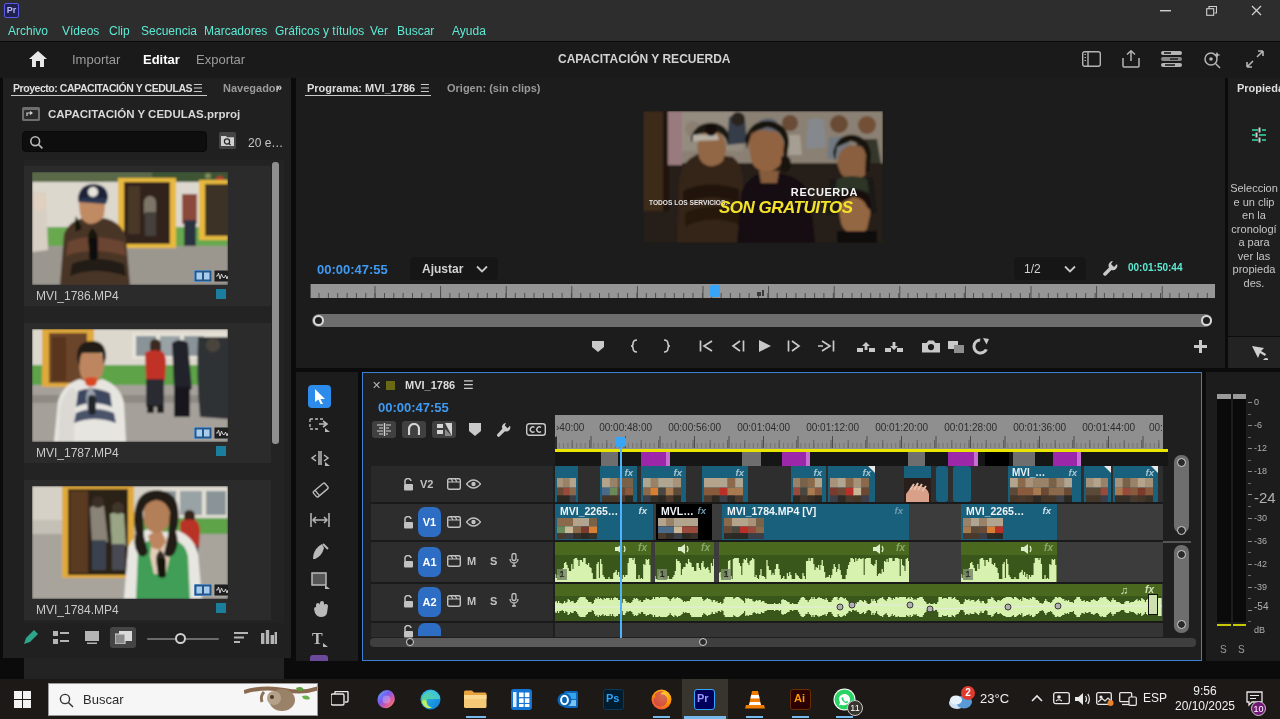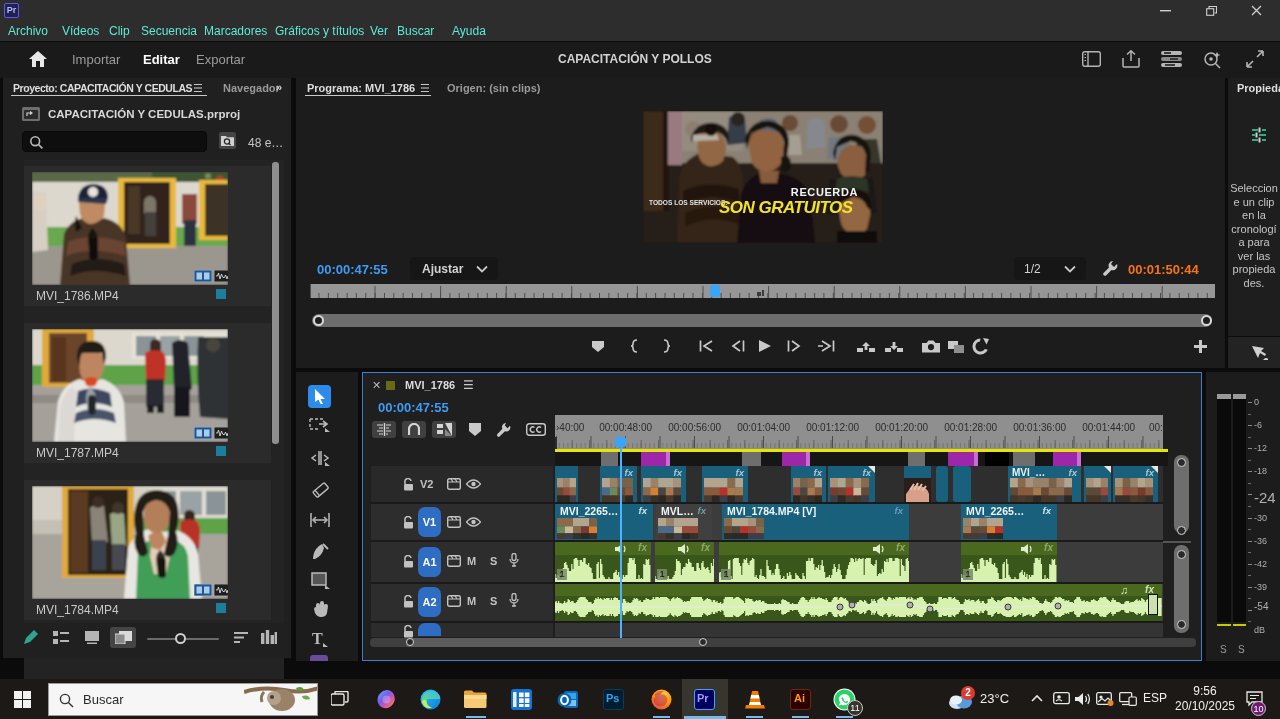--- a/index.html
+++ b/index.html
@@ -59,21 +59,21 @@
   <span style="left:452px">Ayuda</span>
 </div>
 
 <div class="a" id="wsbar">
   <svg class="a" style="left:28px;top:7px" width="20" height="20" viewBox="0 0 20 20">
       <path d="M10 2 L19 10 L16 10 L16 18 L12 18 L12 12 L8 12 L8 18 L4 18 L4 10 L1 10 Z" fill="#e8e8e8"></path>
     </svg>
   <span class="t" style="left:72px">Importar</span>
   <span class="t" style="left:143px;color:#fff;font-weight:bold">Editar</span>
   <span class="t" style="left:196px">Exportar</span>
-  <span class="ct" style="left:558px">CAPACITACIÓN Y POLLOS</span>
+  <span class="ct" style="left:558px">CAPACITACIÓN Y RECUERDA</span>
   <svg class="a" style="left:1082px;top:9px" width="19" height="16" viewBox="0 0 19 16">
       <rect x="0.7" y="0.7" width="17.6" height="14.6" rx="2" stroke="#b5b5b5" stroke-width="1.4" fill="none"></rect>
       <path d="M6 0.7 V15.3" stroke="#b5b5b5" stroke-width="1.4"></path>
       <path d="M2.5 3.5 h1.5 M2.5 6.5 h1.5 M2.5 9.5 h1.5" stroke="#b5b5b5" stroke-width="1.2"></path>
     </svg>
   <svg class="a" style="left:1122px;top:8px" width="18" height="18" viewBox="0 0 18 18">
       <path d="M1 8 V16 Q1 17 2 17 L16 17 Q17 17 17 16 V8" stroke="#b5b5b5" stroke-width="1.5" fill="none"></path>
       <path d="M9 1 V11 M5 4.5 L9 0.8 L13 4.5" stroke="#b5b5b5" stroke-width="1.5" fill="none"></path>
     </svg>
   <svg class="a" style="left:1161px;top:9px" width="21" height="16" viewBox="0 0 21 16">
@@ -118,21 +118,21 @@
         <path d="M9.6 9.6 L13.4 13.4" stroke="#b9b9b9" stroke-width="1.6"></path>
       </svg>
   </div>
   <div class="a" style="left:216px;top:54px;width:17px;height:17px;background:#454545;border-radius:2px">
     <svg class="a" style="left:2px;top:2px" width="13" height="13" viewBox="0 0 13 13">
         <path d="M0 2 L5 2 L6 3.2 L13 3.2 L13 12 L0 12 Z" fill="#d0d0d0"></path>
         <circle cx="6" cy="7.5" r="2.6" stroke="#222" stroke-width="1.2" fill="none"></circle>
         <path d="M7.8 9.3 L9.6 11.1" stroke="#222" stroke-width="1.2"></path>
       </svg>
   </div>
-  <div class="a" style="left:245px;top:58px;font-size:12px;color:#c4c4c4">48 e…</div>
+  <div class="a" style="left:245px;top:58px;font-size:12px;color:#c4c4c4">20 e…</div>
 
   <div class="a" style="left:21px;top:82px;width:260px;height:538px;background:#232323"></div>
   <div class="a" style="left:269px;top:84px;width:7px;height:282px;background:#8f8f8f;border-radius:3px"></div>
   <div class="a" style="left:21px;top:88px;width:247px;height:140px;background:#2b2b2b"></div>
   <div class="a" style="left:21px;top:245px;width:247px;height:140px;background:#2b2b2b"></div>
   <div class="a" style="left:21px;top:402px;width:247px;height:140px;background:#2b2b2b"></div>
 
   <div class="a" style="left:29px;top:94px;width:196px;height:113px;background:#333;overflow:hidden">
     <svg width="196" height="113" viewBox="0 0 196 113">
         <defs>
@@ -401,21 +401,21 @@
       <path d="M1 1.5 L6 6.5 L11 1.5" stroke="#c8c8c8" stroke-width="1.8" fill="none"></path>
     </svg>
   <div class="a" style="left:718px;top:179px;width:72px;height:23px;background:#161616;border-radius:4px"></div>
   <div class="a" style="left:728px;top:184px;font-size:12px;color:#d2d2d2">1/2</div>
   <svg class="a" style="left:768px;top:187px" width="12" height="8" viewBox="0 0 12 8">
       <path d="M1 1.5 L6 6.5 L11 1.5" stroke="#c8c8c8" stroke-width="1.8" fill="none"></path>
     </svg>
   <svg class="a" style="left:806px;top:182px" width="16" height="16" viewBox="0 0 16 16">
       <path d="M11 1 a4.5 4.5 0 0 0 -4 6.5 L1.5 13 a1.8 1.8 0 0 0 2.5 2.5 L9.5 10 a4.5 4.5 0 0 0 5.5 -6 L12 7 L9 4 Z" fill="#c9c9c9"></path>
     </svg>
-  <div class="a" style="left:832px;top:184px;font-size:13px;font-weight:bold;color:#f97316">00:01:50:44</div>
+  <div class="a" style="left:832px;top:184px;font-size:10px;font-weight:bold;color:#5eead4">00:01:50:44</div>
 
   <div class="a" style="left:14px;top:206px;width:905px;height:14px;background:#969696"></div>
   <svg class="a" style="left:14px;top:206px" width="905" height="14" viewBox="0 0 905 14">
     <g stroke="#4e4e4e" stroke-width="1">
       <path d="M0.5 0 V14"></path>
       <path d="M9.0 9 V14"></path>
         <path d="M18.4 9 V14"></path>
         <path d="M27.7 9 V14"></path>
         <path d="M37.1 9 V14"></path>
         <path d="M46.4 9 V14"></path>
@@ -1172,21 +1172,21 @@
       <rect x="16.0" y="0" width="8.4" height="8.4" fill="#b5a48c"></rect>
       <rect x="16.0" y="8.4" width="8.4" height="7.3" fill="#8a6a4a"></rect>
       <rect x="16.0" y="15.1" width="8.4" height="6.4" fill="#363029"></rect>
       <rect x="24.0" y="0" width="8.4" height="8.4" fill="#b0a590"></rect>
       <rect x="24.0" y="8.4" width="8.4" height="7.3" fill="#7a3a2c"></rect>
       <rect x="24.0" y="15.1" width="8.4" height="6.4" fill="#2c2822"></rect>
       <rect x="32.0" y="0" width="8.4" height="8.4" fill="#7a6248"></rect>
       <rect x="32.0" y="8.4" width="8.4" height="7.3" fill="#d87f34"></rect>
       <rect x="32.0" y="15.1" width="8.4" height="6.4" fill="#363029"></rect>
     </svg>
-    <div class="a" style="left:293px;top:131px;width:56px;height:36px;background:#404040">
+    <div class="a" style="left:293px;top:131px;width:56px;height:36px;background:#000000">
       <div class="a" style="left:5px;top:1px;font-size:10.5px;font-weight:bold;color:#eef4f7;white-space:nowrap">MVL…</div>
       <div class="a" style="right:6px;top:1px;font-size:9.5px;font-style:italic;font-weight:bold;color:#6f9dae">fx</div>
     </div>
     <svg class="a" style="left:295px;top:145px" width="40" height="21" viewBox="0 0 40 21">
       <rect x="0.0" y="0" width="8.4" height="8.4" fill="#b5a48c"></rect>
       <rect x="0.0" y="8.4" width="8.4" height="7.3" fill="#4a6a8a"></rect>
       <rect x="0.0" y="15.1" width="8.4" height="6.4" fill="#4a3a2e"></rect>
       <rect x="8.0" y="0" width="8.4" height="8.4" fill="#9a8268"></rect>
       <rect x="8.0" y="8.4" width="8.4" height="7.3" fill="#4a6a8a"></rect>
       <rect x="8.0" y="15.1" width="8.4" height="6.4" fill="#363029"></rect>

